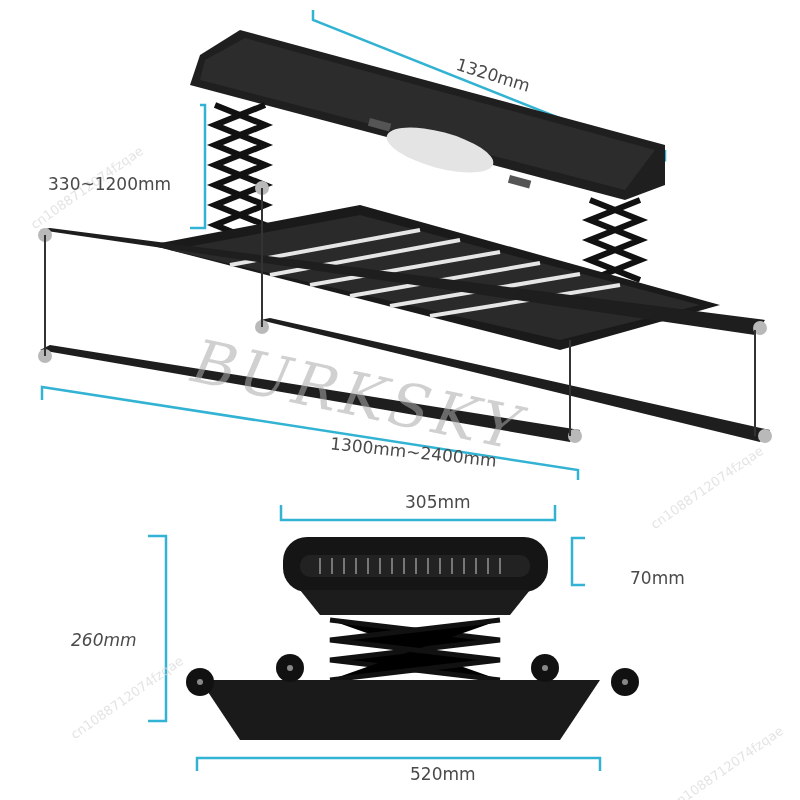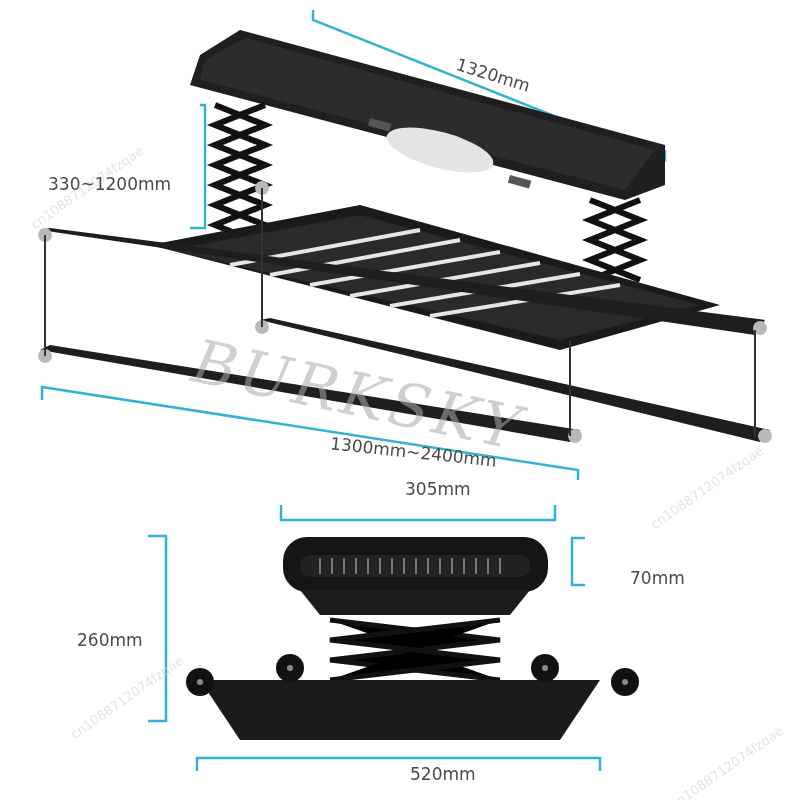--- a/index.html
+++ b/index.html
@@ -123,16 +123,16 @@
 <div class="brand">BURKSKY</div>
 
 <div class="wm" style="left:20px;top:180px;">cn1088712074fzqae</div>
 <div class="wm" style="left:60px;top:690px;">cn1088712074fzqae</div>
 <div class="wm" style="left:640px;top:480px;">cn1088712074fzqae</div>
 <div class="wm" style="left:660px;top:760px;">cn1088712074fzqae</div>
 
 <div class="dim-label" style="left:455px;top:65px;transform:rotate(17deg);">1320mm</div>
 <div class="dim-label" style="left:48px;top:174px;">330~1200mm</div>
 <div class="dim-label" style="left:330px;top:442px;transform:rotate(6deg);">1300mm~2400mm</div>
-<div class="dim-label" style="left:405px;top:479px;">305mm</div>
+<div class="dim-label" style="left:405px;top:492px;">305mm</div>
 <div class="dim-label" style="left:630px;top:568px;">70mm</div>
-<div class="dim-label" style="left:77px;top:630px;">260mm</div>
+<div class="dim-label" style="left:71px;top:630px;font-style:italic;">260mm</div>
 <div class="dim-label" style="left:410px;top:764px;">520mm</div>
 
 </body></html>

